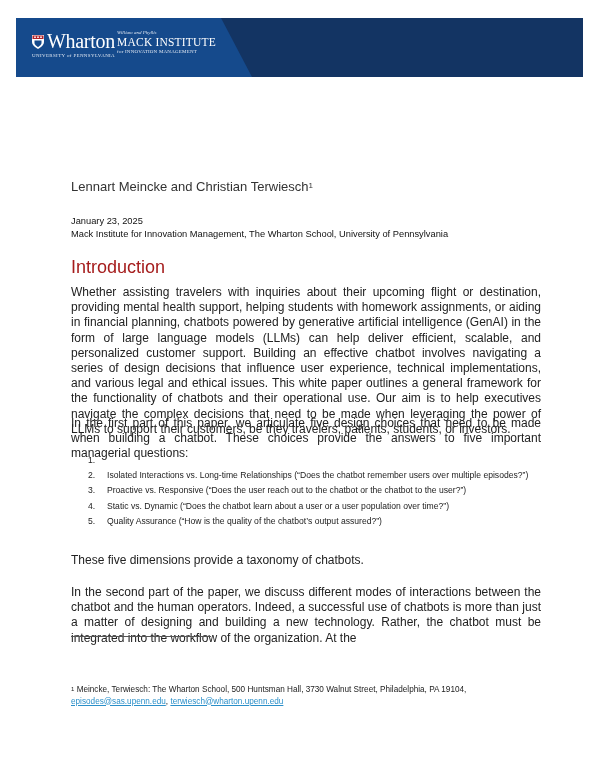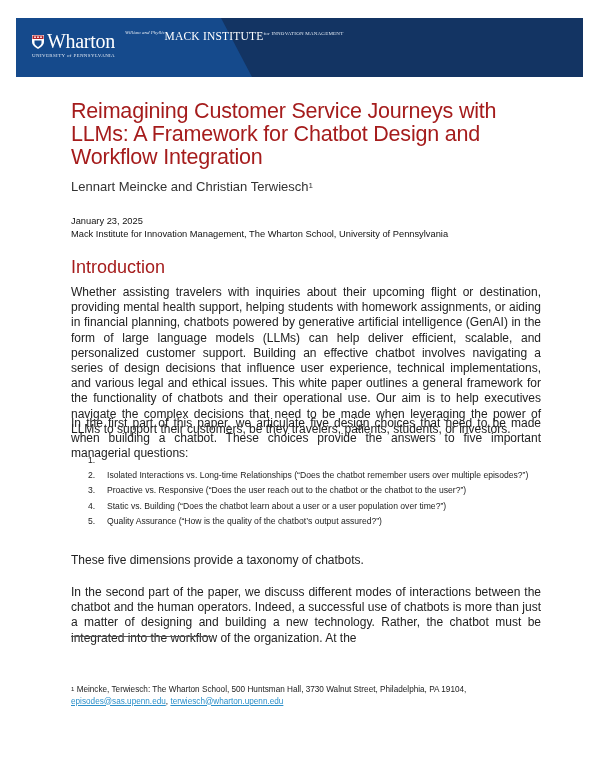--- a/index.html
+++ b/index.html
@@ -7,21 +7,21 @@
   .page { position: absolute; left: 0; top: 0; width: 600px; height: 776px; }
 
   
   .banner { position: absolute; left: 16px; top: 18px; width: 567px; height: 59px; background: #133463; overflow: hidden; }
   .banner-light { position: absolute; left: 0; top: 0; width: 236px; height: 59px; background: #154a8c; clip-path: polygon(0 0, 205px 0, 236px 59px, 0 59px); }
   .logo-row { position: absolute; left: 16px; top: 13px; display: flex; align-items: flex-start; }
   .shield { width: 12px; height: 14px; margin-top: 4px; margin-right: 3px; }
   .wharton-block { display: flex; flex-direction: column; }
   .wharton-word { font-family: "Liberation Serif", serif; font-size: 20px; line-height: 20px; color: #ffffff; letter-spacing: -0.3px; }
   .upenn { font-family: "Liberation Serif", serif; font-size: 5px; line-height: 6px; color: #dfe7f2; letter-spacing: 0.35px; margin-top: 2px; margin-left: -15px; white-space: nowrap; }
-  .mack-block { display: flex; flex-direction: row; margin-left: 10px; margin-top: -1px; }
+  .mack-block { display: flex; flex-direction: column; margin-left: 2px; margin-top: -1px; }
   .mack-small { font-family: "Liberation Serif", serif; font-size: 5px; line-height: 6px; color: #dfe7f2; font-style: italic; }
   .mack-big { font-family: "Liberation Serif", serif; font-size: 11.5px; line-height: 12px; color: #ffffff; letter-spacing: 0.2px; }
   .mack-sub { font-family: "Liberation Serif", serif; font-size: 5px; line-height: 7px; color: #dfe7f2; letter-spacing: 0.2px; white-space: nowrap; }
 
   
   .title { position: absolute; left: 71px; top: 100px; width: 470px; font-size: 21.5px; line-height: 23px; color: #a51c1c; letter-spacing: -0.2px; margin: 0; font-weight: normal; }
   .authors { position: absolute; left: 71px; top: 179px; font-size: 13px; line-height: 16px; color: #333333; }
   .authors sup { font-size: 8px; vertical-align: top; position: relative; top: -1px; }
   .date { position: absolute; left: 71px; top: 215px; font-size: 9.3px; line-height: 12px; color: #111; }
   .affil { position: absolute; left: 71px; top: 228px; font-size: 9.3px; line-height: 12px; color: #111; white-space: nowrap; }
@@ -63,21 +63,20 @@
         <span class="upenn">UNIVERSITY of PENNSYLVANIA</span>
       </div>
       <div class="mack-block">
         <span class="mack-small">William and Phyllis</span>
         <span class="mack-big">MACK INSTITUTE</span>
         <span class="mack-sub">for INNOVATION MANAGEMENT</span>
       </div>
     </div>
   </div>
 
-  <h1 class="title">Reimagining Customer Service Journeys with LLMs: A Framework for Chatbot Design and Workflow Integration</h1>
 
   <div class="authors">
     <span>Lennart Meincke and Christian Terwiesch</span><sup>1</sup>
   </div>
 
   <div class="date">January 23, 2025</div>
   <div class="affil">Mack Institute for Innovation Management, The Wharton School, University of Pennsylvania</div>
 
   <h2 class="h2">Introduction</h2>
 
@@ -91,21 +90,21 @@
     <li>
         <span class="num">2.</span>
         <span>Isolated Interactions vs. Long-time Relationships (“Does the chatbot remember users over multiple episodes?”)</span>
       </li>
     <li>
         <span class="num">3.</span>
         <span>Proactive vs. Responsive (“Does the user reach out to the chatbot or the chatbot to the user?”)</span>
       </li>
     <li>
         <span class="num">4.</span>
-        <span>Static vs. Building (“Does the chatbot learn about a user or a user population over time?”)</span>
+        <span>Static vs. Dynamic (“Does the chatbot learn about a user or a user population over time?”)</span>
       </li>
     <li>
         <span class="num">5.</span>
         <span>Quality Assurance (“How is the quality of the chatbot’s output assured?”)</span>
       </li>
   </ol>
 
   <p class="body-text p3">These five dimensions provide a taxonomy of chatbots.</p>
   <p class="body-text p4">In the second part of the paper, we discuss different modes of interactions between the chatbot and the human operators. Indeed, a successful use of chatbots is more than just a matter of designing and building a new technology. Rather, the chatbot must be integrated into the workflow of the organization. At the</p>
 

